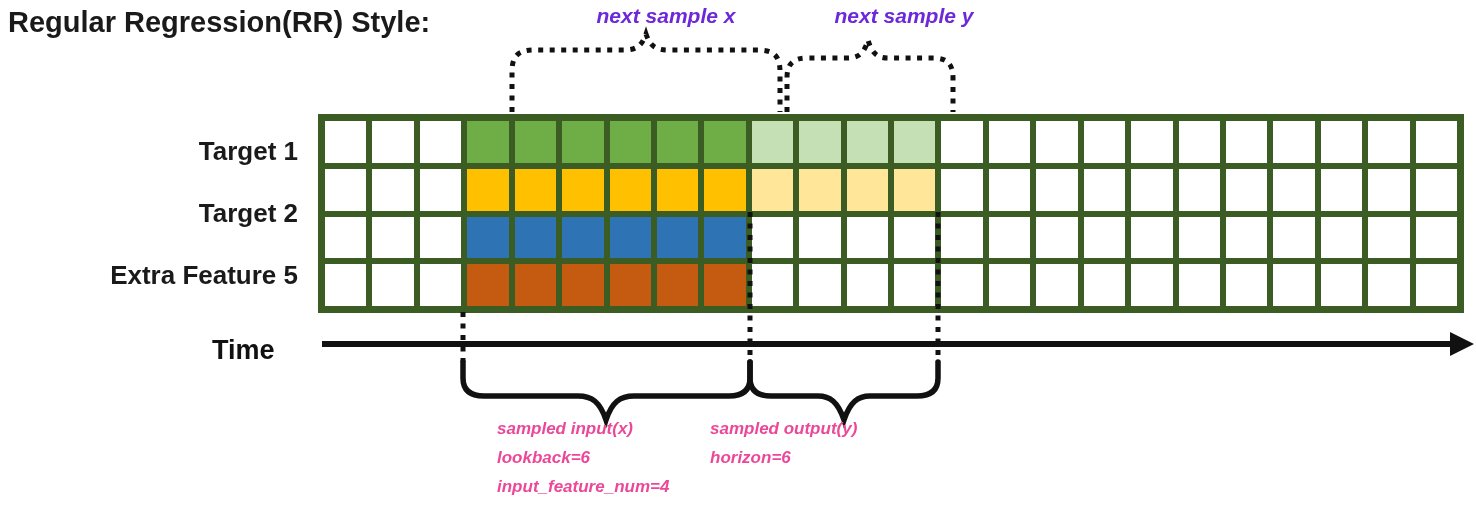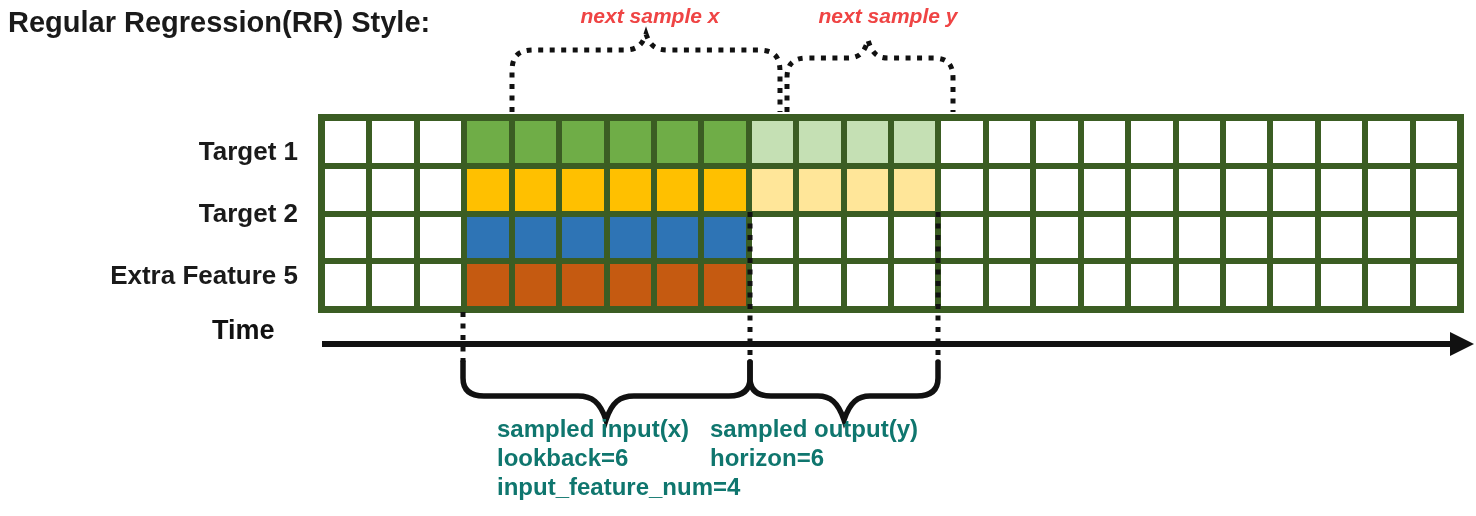--- a/index.html
+++ b/index.html
@@ -10,22 +10,22 @@
     font-family:"Liberation Sans", sans-serif;
     overflow:hidden;
   }
   .title{
     position:absolute;left:8px;top:6px;
     font-size:29px;font-weight:bold;color:#1a1a1a;
     letter-spacing:0px;
   }
   .top-label{
     position:absolute;top:4px;
-    font-size:21px;font-style:italic;font-weight:600;color:#ef4444;
-    white-space:nowrap;transform:translateX(-50%);
+    font-size:21px;font-style:italic;font-weight:600;color:#6d28d9;
+    white-space:nowrap;transform:translateX(-50%);margin-left:16px;
   }
   .top-label.x{left:650px;}
   .top-label.y{left:888px;}
   .row-labels{
     position:absolute;left:0;top:114px;width:308px;height:199px;
     display:flex;flex-direction:column;box-sizing:border-box;
     padding:6px 0;
   }
   .row-label{
     flex:1;display:flex;align-items:center;justify-content:flex-end;
@@ -36,27 +36,28 @@
     position:absolute;left:318px;top:114px;width:1146px;height:199px;
     display:grid;grid-template-columns:repeat(24,1fr);
     gap:6px;padding:7px;box-sizing:border-box;
   }
   .cell{min-width:0;min-height:0;}
   .overlay{
     position:absolute;left:0;top:0;width:1476px;height:516px;
     pointer-events:none;
   }
   .time-label{
-    position:absolute;left:212px;top:315px;
+    position:absolute;left:212px;top:335px;
     font-size:27px;font-weight:bold;color:#111;
   }
   .bottom-block{
     position:absolute;top:414px;
-    font-size:24px;font-weight:600;color:#0f766e;line-height:29px;
+    font-size:17px;font-weight:600;color:#ec4899;line-height:29px;
     white-space:nowrap;
+    font-style:italic;
   }
   .bottom-block.left{left:497px;}
   .bottom-block.right{left:710px;}
 </style>
 </head>
 <body>
 
 <div class="canvas">
 
   <div class="title">Regular Regression(RR) Style:</div>

